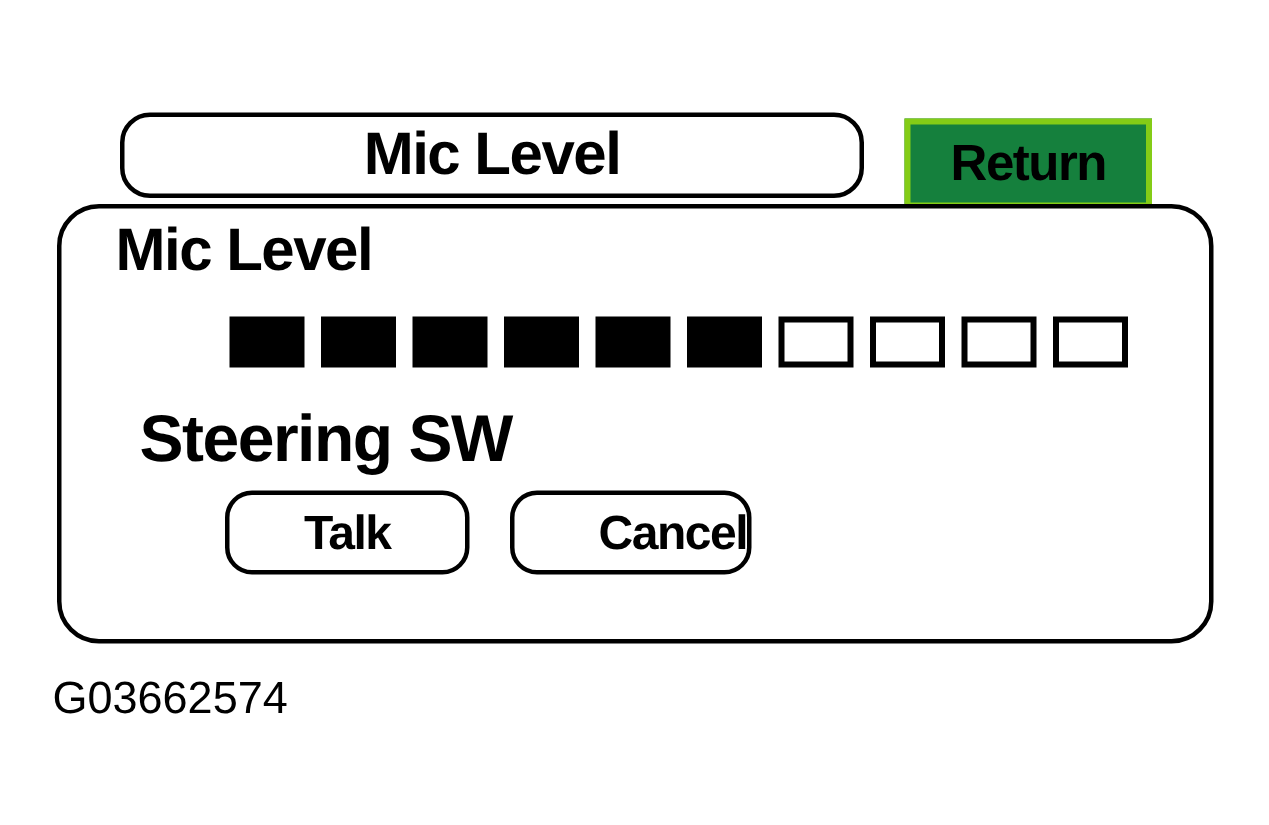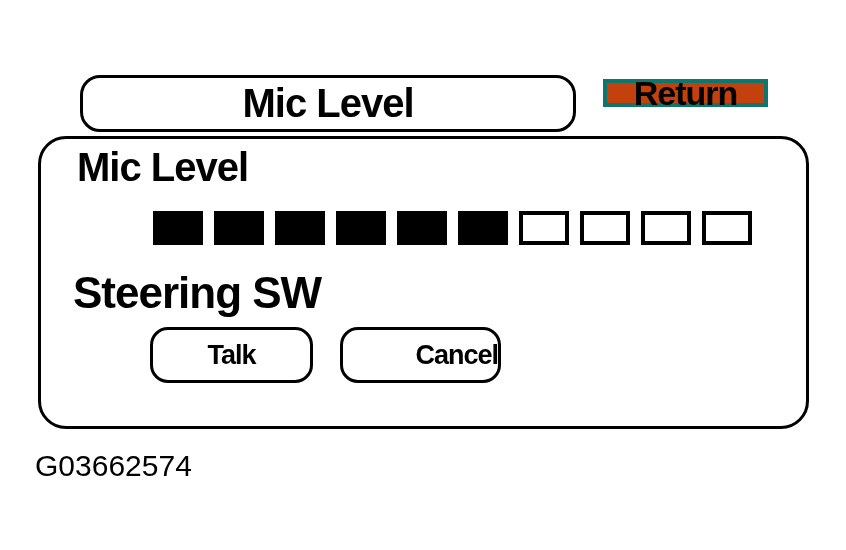--- a/index.html
+++ b/index.html
@@ -33,30 +33,30 @@
     font-size: 40px;
     font-weight: bold;
     letter-spacing: -1px;
   }
   
   .return-btn {
     position: absolute;
     left: 603px;
     top: 79px;
     width: 165px;
-    height: 28px;
+    height: 60px;
     box-sizing: border-box;
-    border: 4px solid #0f766e;
+    border: 4px solid #84cc16;
     display: flex;
     align-items: center;
     justify-content: center;
     font-size: 34px;
     font-weight: bold;
     letter-spacing: -1px;
-    background: #c2410c;
+    background: #15803d;
   }
   
   .panel {
     position: absolute;
     left: 38px;
     top: 136px;
     width: 771px;
     height: 293px;
     box-sizing: border-box;
     border: 3px solid #000;
@@ -81,38 +81,38 @@
   }
   .segment {
     width: 50px;
     height: 34px;
     box-sizing: border-box;
   }
   .segment.filled { background: #000; }
   .segment.empty  { background: #fff; border: 4px solid #000; }
   .steering-label {
     position: absolute;
-    left: 32px;
+    left: 52px;
     top: 130px;
     font-size: 44px;
     font-weight: bold;
     letter-spacing: -1px;
     line-height: 1.1;
   }
   .soft-btn {
     position: absolute;
     top: 188px;
     height: 56px;
     box-sizing: border-box;
     border: 3px solid #000;
     border-radius: 18px;
     display: flex;
     align-items: center;
     justify-content: center;
-    font-size: 27px;
+    font-size: 32px;
     font-weight: bold;
     letter-spacing: -1px;
     background: #fff;
   }
   .talk-btn   { left: 109px; width: 163px; }
   .cancel-btn { left: 299px; width: 161px; justify-content: flex-end; }
   
   .figure-id {
     position: absolute;
     left: 35px;

